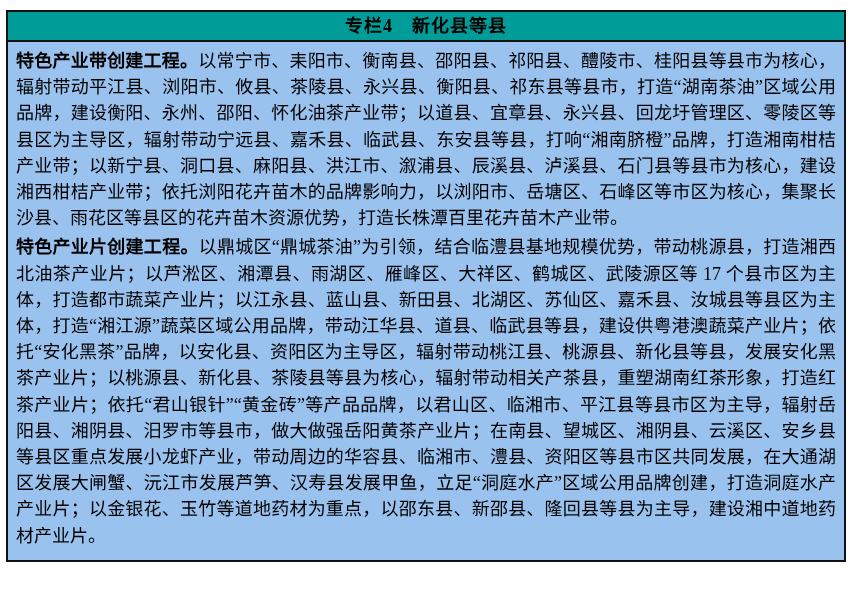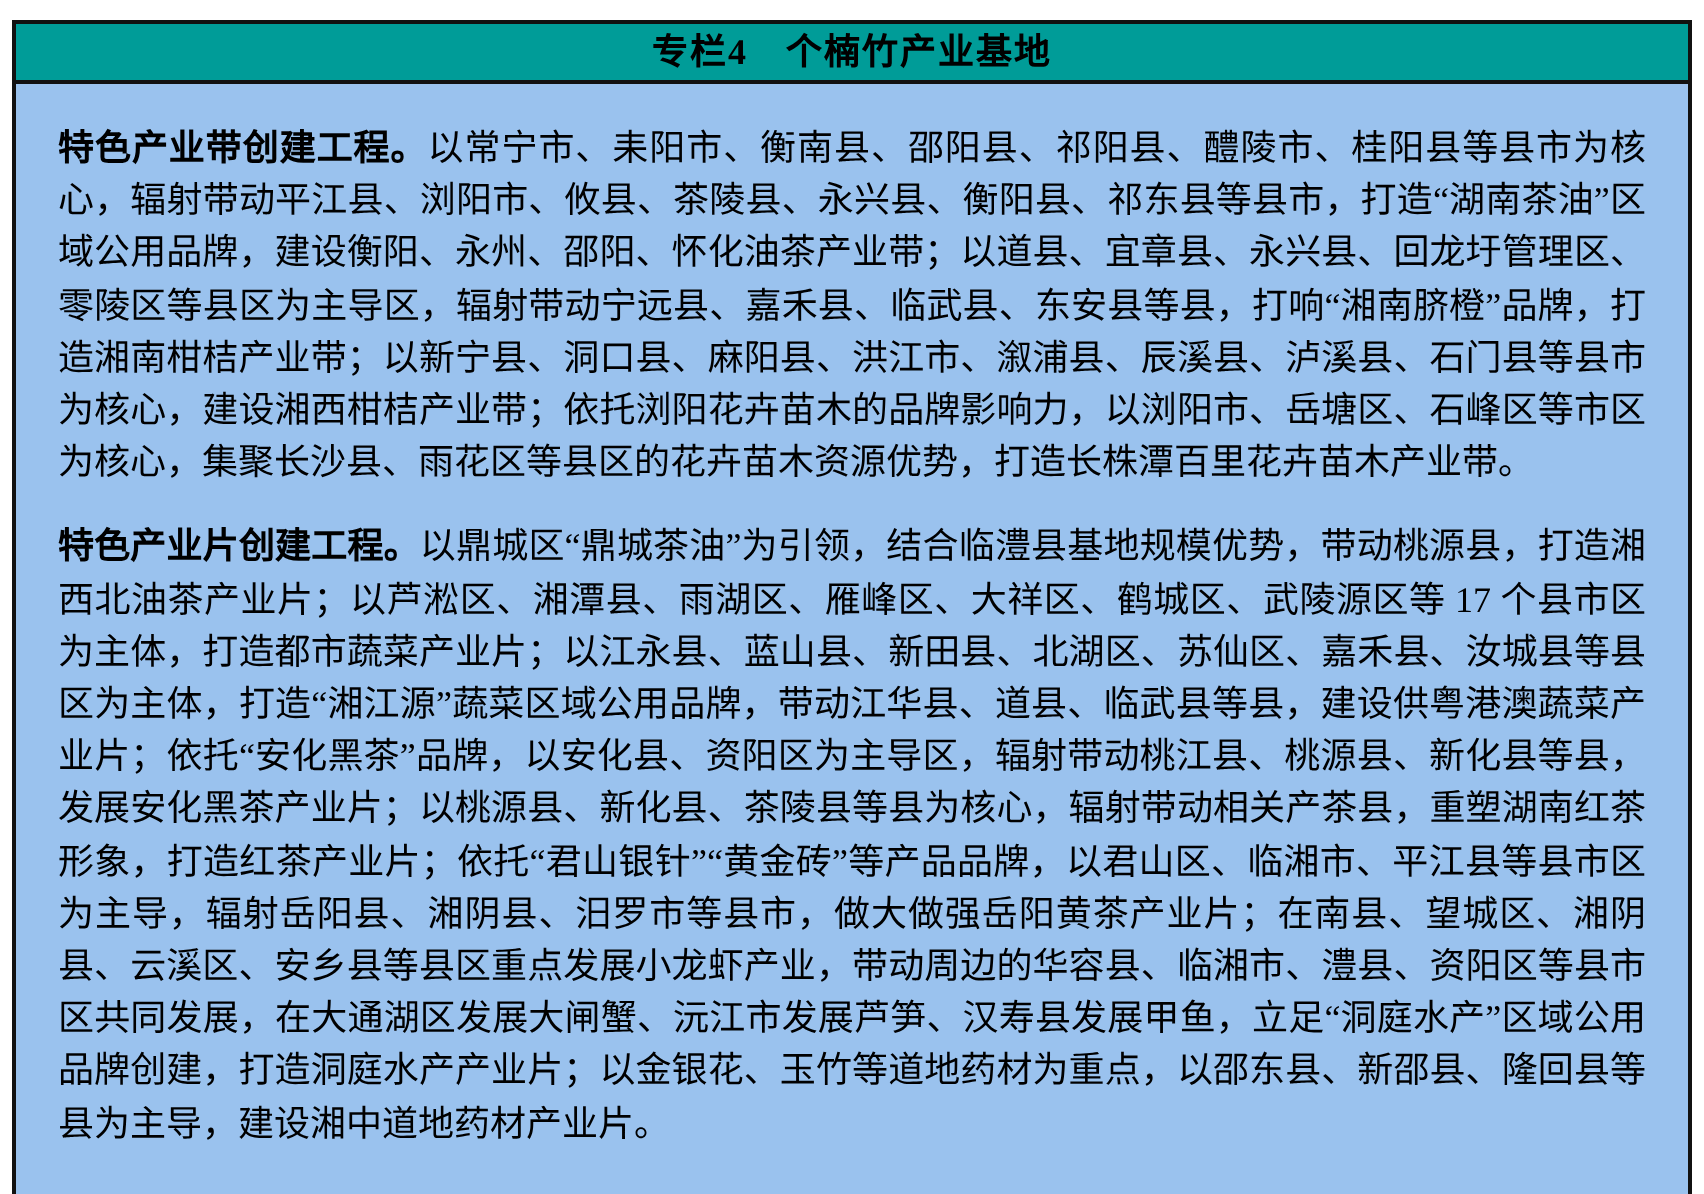--- a/index.html
+++ b/index.html
@@ -33,33 +33,33 @@
     line-height: 26px;
     padding: 1px 0;
     letter-spacing: 1px;
     color: var(--text);
   }
   .panel-body {
     background: var(--body-bg);
     padding: 3px 5px 8px 5px;
   }
   .panel-body p {
-    margin: 16px;
+    margin: 3px;
     font-size: 18px;
     line-height: 26.2px;
     text-align: justify;
     text-justify: inter-ideograph;
     word-break: break-all;
   }
   .panel-body p .lead {
     font-weight: bold;
   }
 </style>
 </head>
 <body>
 
 <div class="panel">
-  <div class="panel-header">专栏4　个楠竹产业基地</div>
+  <div class="panel-header">专栏4　新化县等县</div>
   <div class="panel-body">
     <p><span class="lead">特色产业带创建工程。</span><span>以常宁市、耒阳市、衡南县、邵阳县、祁阳县、醴陵市、桂阳县等县市为核心，辐射带动平江县、浏阳市、攸县、茶陵县、永兴县、衡阳县、祁东县等县市，打造“湖南茶油”区域公用品牌，建设衡阳、永州、邵阳、怀化油茶产业带；以道县、宜章县、永兴县、回龙圩管理区、零陵区等县区为主导区，辐射带动宁远县、嘉禾县、临武县、东安县等县，打响“湘南脐橙”品牌，打造湘南柑桔产业带；以新宁县、洞口县、麻阳县、洪江市、溆浦县、辰溪县、泸溪县、石门县等县市为核心，建设湘西柑桔产业带；依托浏阳花卉苗木的品牌影响力，以浏阳市、岳塘区、石峰区等市区为核心，集聚长沙县、雨花区等县区的花卉苗木资源优势，打造长株潭百里花卉苗木产业带。</span></p>
     <p><span class="lead">特色产业片创建工程。</span><span>以鼎城区“鼎城茶油”为引领，结合临澧县基地规模优势，带动桃源县，打造湘西北油茶产业片；以芦淞区、湘潭县、雨湖区、雁峰区、大祥区、鹤城区、武陵源区等 17 个县市区为主体，打造都市蔬菜产业片；以江永县、蓝山县、新田县、北湖区、苏仙区、嘉禾县、汝城县等县区为主体，打造“湘江源”蔬菜区域公用品牌，带动江华县、道县、临武县等县，建设供粤港澳蔬菜产业片；依托“安化黑茶”品牌，以安化县、资阳区为主导区，辐射带动桃江县、桃源县、新化县等县，发展安化黑茶产业片；以桃源县、新化县、茶陵县等县为核心，辐射带动相关产茶县，重塑湖南红茶形象，打造红茶产业片；依托“君山银针”“黄金砖”等产品品牌，以君山区、临湘市、平江县等县市区为主导，辐射岳阳县、湘阴县、汨罗市等县市，做大做强岳阳黄茶产业片；在南县、望城区、湘阴县、云溪区、安乡县等县区重点发展小龙虾产业，带动周边的华容县、临湘市、澧县、资阳区等县市区共同发展，在大通湖区发展大闸蟹、沅江市发展芦笋、汉寿县发展甲鱼，立足“洞庭水产”区域公用品牌创建，打造洞庭水产产业片；以金银花、玉竹等道地药材为重点，以邵东县、新邵县、隆回县等县为主导，建设湘中道地药材产业片。</span></p>
   </div>
 </div>
 
 </body></html>

